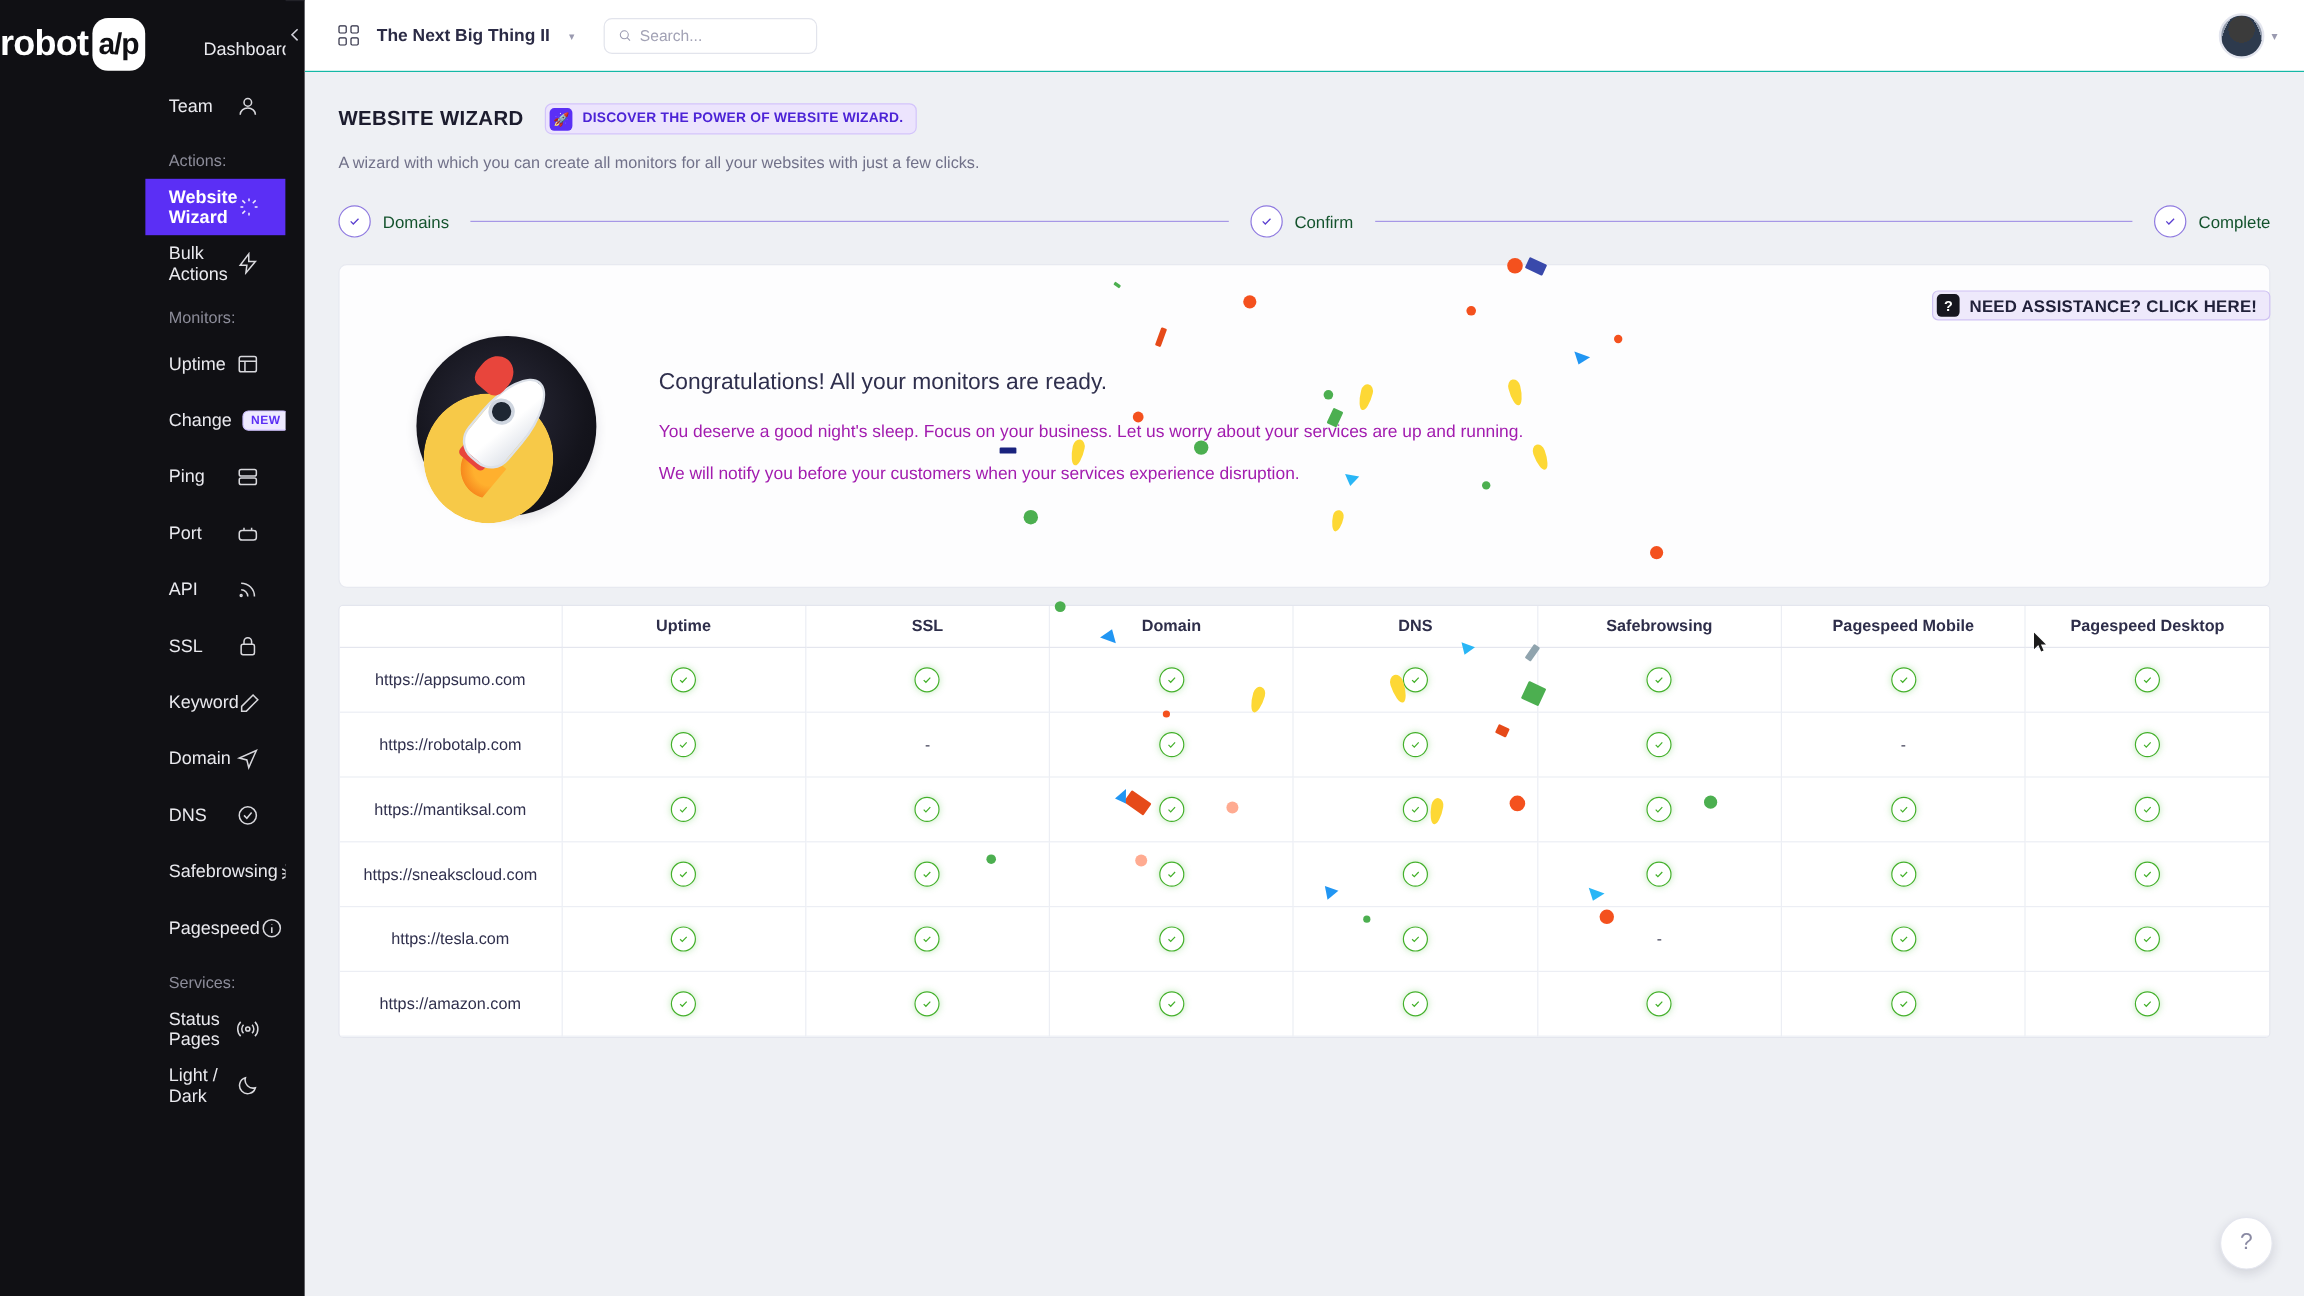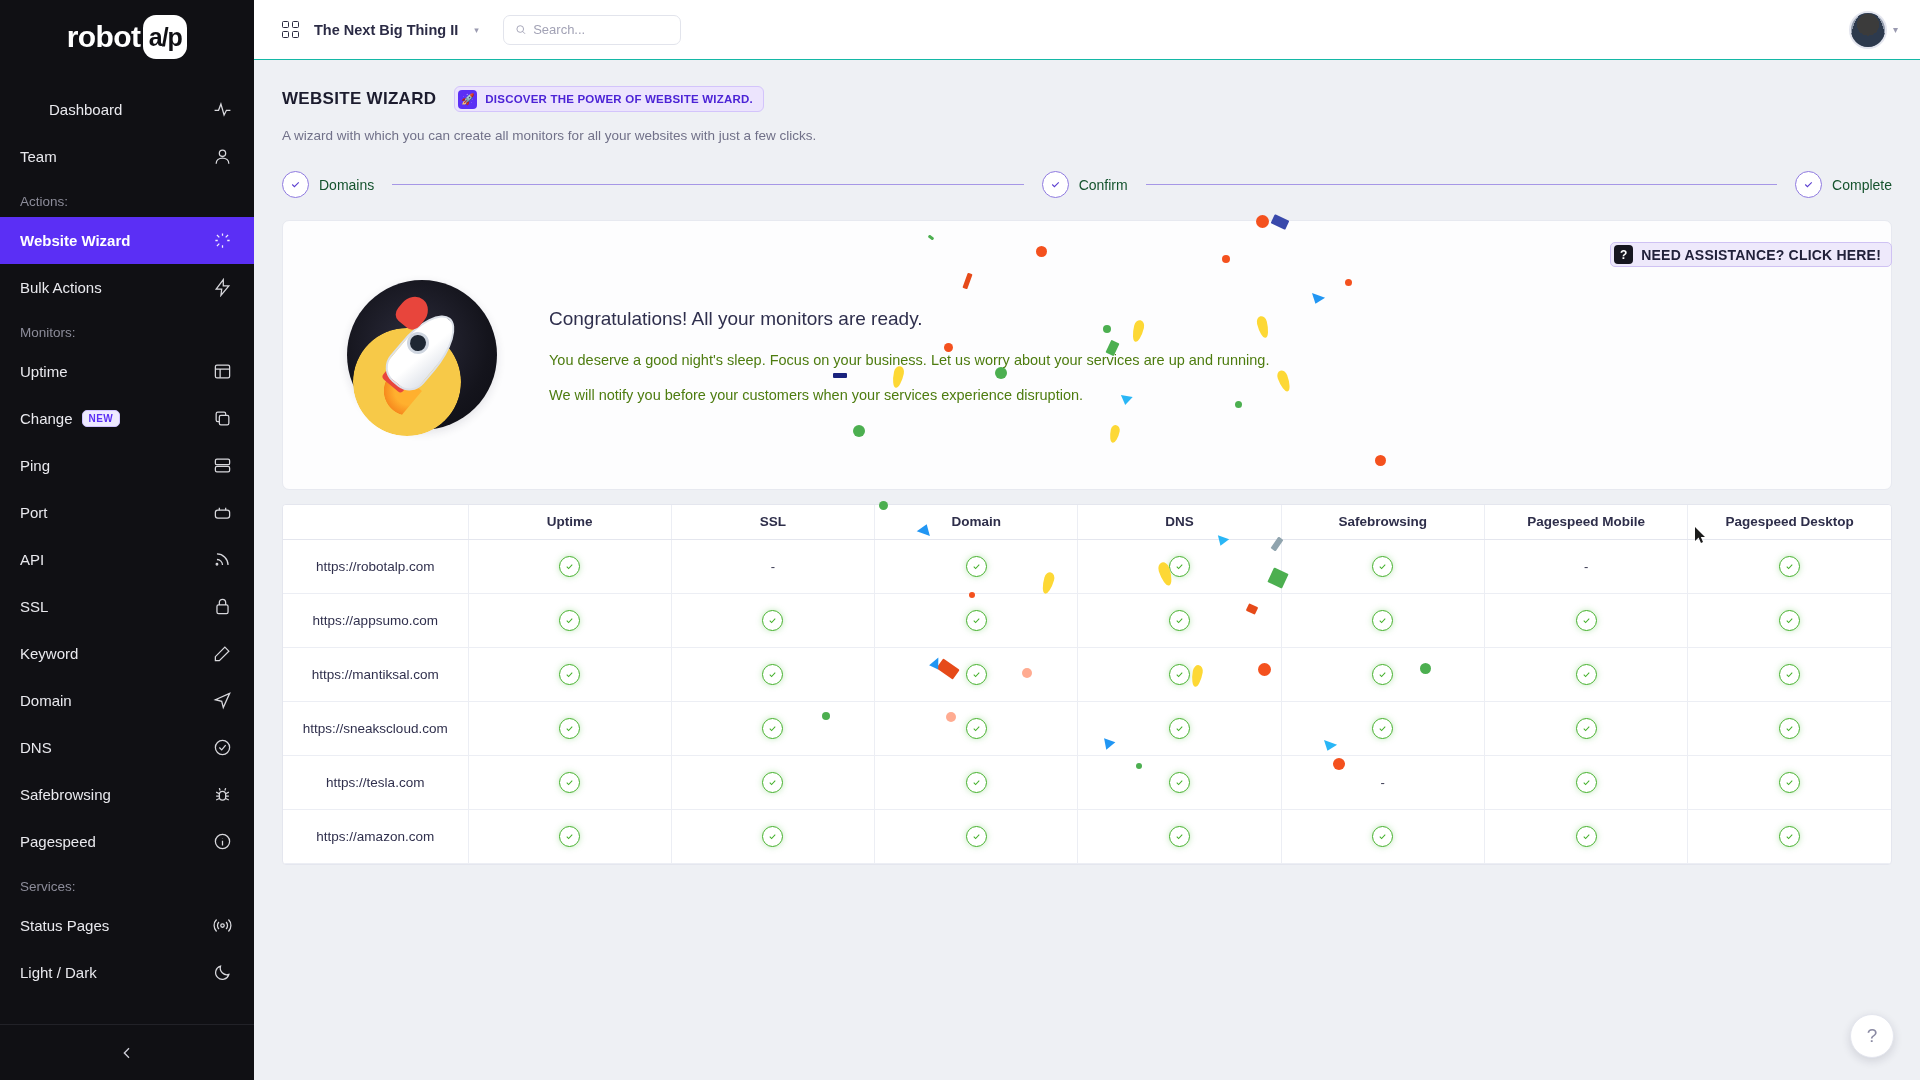--- a/index.html
+++ b/index.html
@@ -8,21 +8,21 @@
     width: 1920px; height: 1080px;
     font-family: "Liberation Sans", sans-serif;
     background: #f1f2f6; overflow: hidden;
   }
   body { display: flex; }
 
   
   #sidebar {
     width: 254px; height: 1080px; flex: 0 0 254px;
     background: #101014; color: #e9e9ee;
-    display: flex; flex-direction: column; position: relative;
+    display: flex; flex-direction: row; position: relative;
   }
   .logo-wrap { height: 68px; display: flex; align-items: center; justify-content: center; padding-top: 6px;}
   .logo { display: flex; align-items: center; gap: 2px; }
   .logo-text { font-size: 30px; font-weight: 700; color: #fff; letter-spacing: -0.6px; }
   .logo-badge {
     width: 44px; height: 44px; border-radius: 13px; background: #fff;
     display: flex; align-items: center; justify-content: center;
     color: #101014; font-size: 25px; font-weight: 700; letter-spacing: -1px;
     margin-left: 1px;
   }
@@ -150,21 +150,21 @@
     position: absolute; left: 38px; top: 86px; width: 26px; height: 22px;
     background: #e8453c; border-radius: 4px 14px 4px 4px; transform: rotate(40deg);
   }
   .rocket .flame {
     position: absolute; left: 34px; top: 96px; width: 34px; height: 34px;
     background: radial-gradient(circle at 70% 25%, #ffb02e 0 40%, #f78a1e 70%, transparent 72%);
     transform: rotate(40deg);
   }
   .hero-text { flex: 1; }
   .hero-title { font-size: 19px; font-weight: 400; color: #2f2f4d; }
-  .hero-p { margin-top: 22px; font-size: 14.5px; color: #4d7c0f; }
+  .hero-p { margin-top: 22px; font-size: 14.5px; color: #a21caf; }
   .hero-p + .hero-p { margin-top: 19px; }
 
   
   .assist-btn {
     position: absolute; right: 28px; top: 242px; z-index: 5;
     background: #eee9fb; border: 1px solid #cfc2f3; border-radius: 5px;
     height: 25px; display: flex; align-items: center; gap: 8px; padding: 0 10px 0 3px;
     cursor: pointer;
   }
   .assist-ico {
@@ -544,81 +544,81 @@
             <th>SSL</th>
             <th>Domain</th>
             <th>DNS</th>
             <th>Safebrowsing</th>
             <th>Pagespeed Mobile</th>
             <th>Pagespeed Desktop</th>
           </tr>
         </thead>
         <tbody id="table-body">
             <tr>
-              <td class="url">https://robotalp.com</td>
-              <td><span class="chk">
-                  <svg viewBox="0 0 24 24">
-                    <polyline points="6,12.5 10,16.5 18,8"></polyline>
-                  </svg>
-                </span></td>
-              <td><span class="dash">-</span></td>
-              <td><span class="chk">
-                  <svg viewBox="0 0 24 24">
-                    <polyline points="6,12.5 10,16.5 18,8"></polyline>
-                  </svg>
-                </span></td>
-              <td><span class="chk">
-                  <svg viewBox="0 0 24 24">
-                    <polyline points="6,12.5 10,16.5 18,8"></polyline>
-                  </svg>
-                </span></td>
-              <td><span class="chk">
-                  <svg viewBox="0 0 24 24">
-                    <polyline points="6,12.5 10,16.5 18,8"></polyline>
-                  </svg>
-                </span></td>
-              <td><span class="dash">-</span></td>
+              <td class="url">https://appsumo.com</td>
+              <td><span class="chk">
+                  <svg viewBox="0 0 24 24">
+                    <polyline points="6,12.5 10,16.5 18,8"></polyline>
+                  </svg>
+                </span></td>
+              <td><span class="chk">
+                  <svg viewBox="0 0 24 24">
+                    <polyline points="6,12.5 10,16.5 18,8"></polyline>
+                  </svg>
+                </span></td>
+              <td><span class="chk">
+                  <svg viewBox="0 0 24 24">
+                    <polyline points="6,12.5 10,16.5 18,8"></polyline>
+                  </svg>
+                </span></td>
+              <td><span class="chk">
+                  <svg viewBox="0 0 24 24">
+                    <polyline points="6,12.5 10,16.5 18,8"></polyline>
+                  </svg>
+                </span></td>
+              <td><span class="chk">
+                  <svg viewBox="0 0 24 24">
+                    <polyline points="6,12.5 10,16.5 18,8"></polyline>
+                  </svg>
+                </span></td>
+              <td><span class="chk">
+                  <svg viewBox="0 0 24 24">
+                    <polyline points="6,12.5 10,16.5 18,8"></polyline>
+                  </svg>
+                </span></td>
               <td><span class="chk">
                   <svg viewBox="0 0 24 24">
                     <polyline points="6,12.5 10,16.5 18,8"></polyline>
                   </svg>
                 </span></td>
             </tr>
             <tr>
-              <td class="url">https://appsumo.com</td>
-              <td><span class="chk">
-                  <svg viewBox="0 0 24 24">
-                    <polyline points="6,12.5 10,16.5 18,8"></polyline>
-                  </svg>
-                </span></td>
-              <td><span class="chk">
-                  <svg viewBox="0 0 24 24">
-                    <polyline points="6,12.5 10,16.5 18,8"></polyline>
-                  </svg>
-                </span></td>
-              <td><span class="chk">
-                  <svg viewBox="0 0 24 24">
-                    <polyline points="6,12.5 10,16.5 18,8"></polyline>
-                  </svg>
-                </span></td>
-              <td><span class="chk">
-                  <svg viewBox="0 0 24 24">
-                    <polyline points="6,12.5 10,16.5 18,8"></polyline>
-                  </svg>
-                </span></td>
-              <td><span class="chk">
-                  <svg viewBox="0 0 24 24">
-                    <polyline points="6,12.5 10,16.5 18,8"></polyline>
-                  </svg>
-                </span></td>
-              <td><span class="chk">
-                  <svg viewBox="0 0 24 24">
-                    <polyline points="6,12.5 10,16.5 18,8"></polyline>
-                  </svg>
-                </span></td>
+              <td class="url">https://robotalp.com</td>
+              <td><span class="chk">
+                  <svg viewBox="0 0 24 24">
+                    <polyline points="6,12.5 10,16.5 18,8"></polyline>
+                  </svg>
+                </span></td>
+              <td><span class="dash">-</span></td>
+              <td><span class="chk">
+                  <svg viewBox="0 0 24 24">
+                    <polyline points="6,12.5 10,16.5 18,8"></polyline>
+                  </svg>
+                </span></td>
+              <td><span class="chk">
+                  <svg viewBox="0 0 24 24">
+                    <polyline points="6,12.5 10,16.5 18,8"></polyline>
+                  </svg>
+                </span></td>
+              <td><span class="chk">
+                  <svg viewBox="0 0 24 24">
+                    <polyline points="6,12.5 10,16.5 18,8"></polyline>
+                  </svg>
+                </span></td>
+              <td><span class="dash">-</span></td>
               <td><span class="chk">
                   <svg viewBox="0 0 24 24">
                     <polyline points="6,12.5 10,16.5 18,8"></polyline>
                   </svg>
                 </span></td>
             </tr>
             <tr>
               <td class="url">https://mantiksal.com</td>
               <td><span class="chk">
                   <svg viewBox="0 0 24 24">

